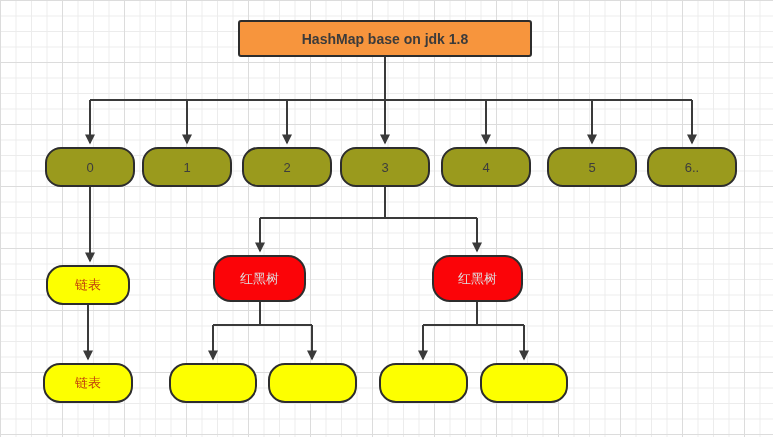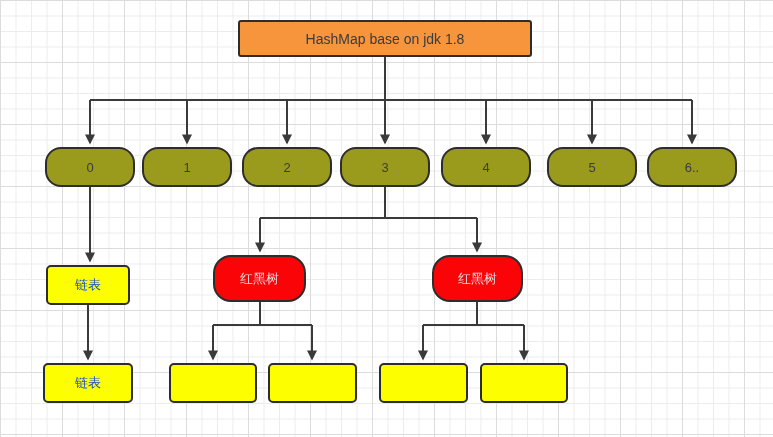--- a/index.html
+++ b/index.html
@@ -50,39 +50,39 @@
     border-radius: 16px;
     font-size: 13px;
     color: #3d3d3d;
     white-space: nowrap;
   }
   .node.title-box {
     border-radius: 3px;
     background: var(--title-fill);
     border-width: 2px;
     font-size: 14px;
-    font-weight: normal;
+    font-weight: bold;
     color: #3b3b3b;
     left: 238px; top: 20px; width: 294px; height: 37px;
   }
   .node.bucket {
     background: var(--bucket-fill);
     top: 147px; height: 40px; width: 90px;
   }
   .node.tree {
     background: var(--tree-fill);
     color: #dedede;
     top: 255px; height: 47px;
     border-radius: 18px;
   }
   .node.leaf {
     background: var(--leaf-fill);
-    color: #1d4ed8;
+    color: #c2410c;
     height: 40px;
-    border-radius: 5px;
+    border-radius: 17px;
   }
   
   .b0 { left: 45px; }
   .b1 { left: 142px; }
   .b2 { left: 242px; }
   .b3 { left: 340px; }
   .b4 { left: 441px; }
   .b5 { left: 547px; }
   .b6 { left: 647px; }
   

